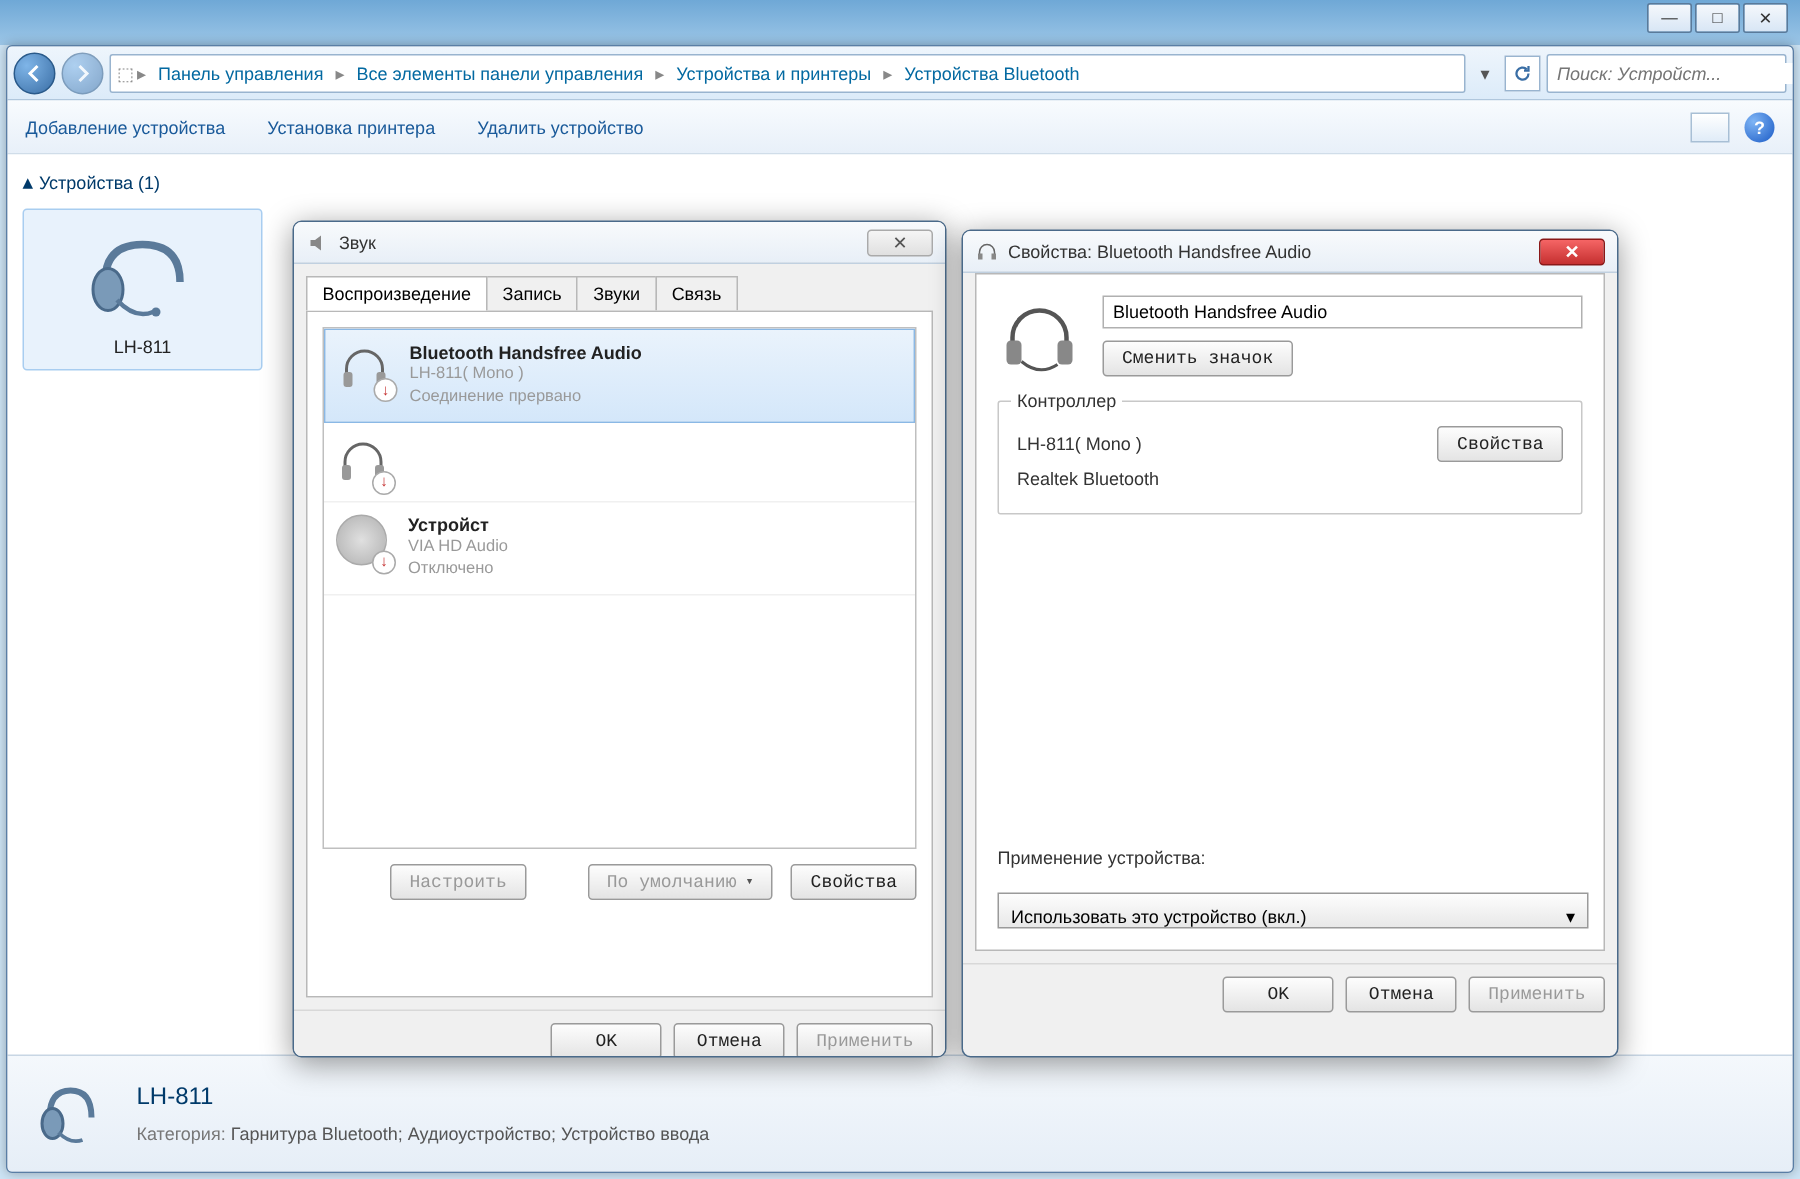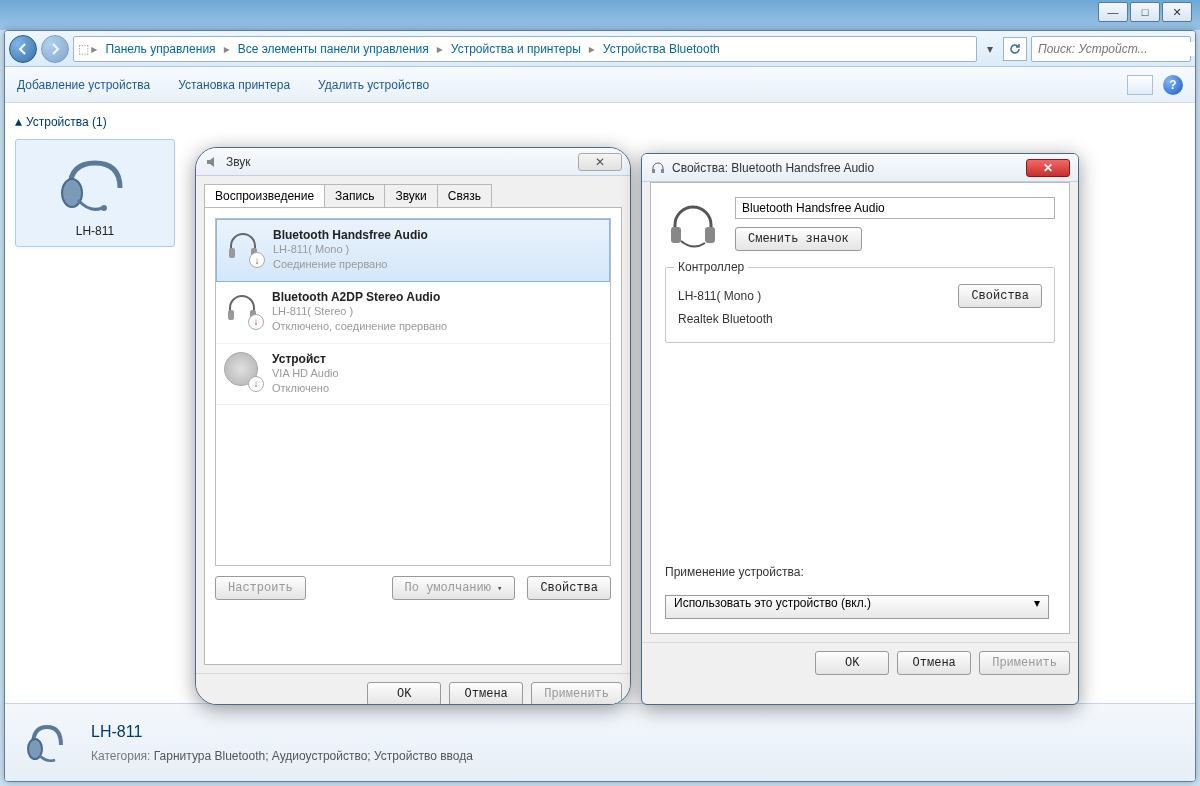--- a/index.html
+++ b/index.html
@@ -52,55 +52,55 @@
 
 
 .dialog { position: absolute; background: #f0f0f0; border: 1px solid #4a6a8a; border-radius: 6px; box-shadow: 0 4px 20px rgba(0,0,0,0.4); overflow: hidden; }
 .dialog-title { height: 28px; background: linear-gradient(#f8fafc,#e8eff7); border-bottom: 1px solid #c0d0e0; display: flex; align-items: center; padding: 0 8px; gap: 6px; color: #333; }
 .dialog-title .icon { width: 16px; height: 16px; display: flex; align-items: center; justify-content: center; font-size: 12px; }
 .dialog-close { margin-left: auto; width: 44px; height: 18px; border-radius: 3px; display: flex; align-items: center; justify-content: center; cursor: pointer; }
 .dialog-close.std { background: linear-gradient(#f5f5f5,#e0e0e0); border: 1px solid #aaa; color: #555; }
 .dialog-close.red { background: linear-gradient(#f56565,#c53030); border: 1px solid #8a1818; color: #fff; font-weight: bold; }
 
 
-.sound-dialog { left: 190px; top: 116px; width: 436px; height: 558px; border-radius: 22px; }
+.sound-dialog { left: 190px; top: 116px; width: 436px; height: 558px; }
 .tabs { display: flex; margin: 8px 8px 0; }
 .tab { padding: 4px 10px; background: #f0f0f0; border: 1px solid #b8b8b8; border-bottom: none; margin-right: -1px; cursor: pointer; position: relative; }
 .tab.active { background: #fff; z-index: 2; }
 .tab-content { margin: 0 8px 8px; background: #fff; border: 1px solid #b8b8b8; padding: 10px; height: 458px; position: relative; }
 .instruct { color: #333; margin-bottom: 10px; line-height: 1.4; }
 .device-list { border: 1px solid #bfbfbf; height: 348px; overflow: auto; background: #fff; }
 .audio-dev { display: flex; align-items: flex-start; gap: 12px; padding: 8px; border-bottom: 1px solid #f0f0f0; cursor: pointer; }
 .audio-dev.selected { background: linear-gradient(#eaf3fc,#d4e7fa); border: 1px solid #8ab8e5; }
 .audio-icon { width: 36px; height: 36px; position: relative; }
 .audio-icon .badge { position: absolute; right: -4px; bottom: -4px; width: 16px; height: 16px; border-radius: 50%; background: #fff; border: 1px solid #aaa; display: flex; align-items: center; justify-content: center; font-size: 10px; }
 .badge.down { color: #c53030; }
 .audio-dev .name { font-weight: 600; color: #222; }
 .audio-dev .sub { color: #999; font-size: 11px; line-height: 1.4; }
-.tab-btns { display: flex; gap: 12px; margin-top: 10px; justify-content: flex-start; }
+.tab-btns { display: flex; gap: 12px; margin-top: 10px; justify-content: flex-start; margin-left: 45px; }
 .tab-btns .spacer { flex: 1; }
 .dlg-bottom { padding: 8px; display: flex; justify-content: flex-end; gap: 8px; background: #f0f0f0; border-top: 1px solid #d8d8d8; }
 .btn { min-width: 74px; height: 24px; padding: 0 12px; background: linear-gradient(#fdfdfd,#e4e4e4); border: 1px solid #9a9a9a; border-radius: 3px; cursor: pointer; color: #222; display: inline-flex; align-items: center; justify-content: center; font-family: Liberation Mono, monospace; }
 .btn:disabled, .btn.disabled { color: #999; cursor: default; }
 .btn.split::after { content: "▾"; margin-left: 6px; font-size: 9px; color: #555; }
 
 
 .props-dialog { left: 636px; top: 122px; width: 438px; height: 552px; }
 .props-tabs { display: flex; margin: 8px 8px 0; }
 .props-content { margin: 0 8px 8px; background: #fff; border: 1px solid #b8b8b8; padding: 14px; height: 452px; position: relative; }
 .props-head { display: flex; align-items: flex-start; gap: 14px; margin-bottom: 10px; }
 .props-head-icon { width: 56px; height: 56px; }
 .props-head-right { flex: 1; }
 .name-input { width: 100%; height: 22px; border: 1px solid #b0b0b0; padding: 2px 6px; background: #fff; margin-bottom: 8px; }
 .fieldset { border: 1px solid #c8c8c8; border-radius: 2px; padding: 12px; margin-top: 14px; position: relative; }
 .fieldset .legend { position: absolute; top: -8px; left: 8px; background: #fff; padding: 0 4px; color: #333; }
 .ctrl-row { display: flex; align-items: center; margin: 4px 0; }
 .ctrl-row .label { flex: 1; color: #333; }
 .usage-label { color: #333; margin-bottom: 6px; position: absolute; bottom: 48px; }
-.usage-select { position: absolute; bottom: 14px; left: 14px; right: 20px; height: 24px; border: 1px solid #9a9a9a; background: linear-gradient(#fdfdfd,#e8e8e8); padding: 0 8px; display: flex; align-items: flex-start; justify-content: space-between; cursor: pointer; }
+.usage-select { position: absolute; bottom: 14px; left: 14px; right: 10px; height: 24px; border: 1px solid #9a9a9a; background: linear-gradient(#fdfdfd,#e8e8e8); padding: 0 8px; display: flex; align-items: flex-end; justify-content: space-between; cursor: pointer; }
 
 
 .hp-svg path, .hp-svg circle { stroke: #666; stroke-width: 2; fill: none; }
 .speaker-svg { background: radial-gradient(circle, #e0e0e0, #b0b0b0); border-radius: 50%; }
 
 </style>
 </head>
 <body>
 
 <div class="top-strip">
@@ -231,25 +231,20 @@
         </div>
         <div class="audio-dev">
           <div class="audio-icon">
             <svg class="hp-svg" viewBox="0 0 36 36">
                 <path d="M6 22v-4a12 12 0 0 1 24 0v4"></path>
                 <rect x="4" y="20" width="6" height="10" rx="2" fill="#999" stroke="none"></rect>
                 <rect x="26" y="20" width="6" height="10" rx="2" fill="#999" stroke="none"></rect>
               </svg>
             <div class="badge down">↓</div>
           </div>
-          <div>
-            <div class="name">Bluetooth A2DP Stereo Audio</div>
-            <div class="sub">LH-811( Stereo )</div>
-            <div class="sub">Отключено, соединение прервано</div>
-          </div>
         </div>
         <div class="audio-dev">
           <div class="audio-icon">
             <div class="speaker-svg" style="width:34px;height:34px;border:1px solid #aaa"></div>
             <div class="badge down">↓</div>
           </div>
           <div>
             <div class="name">Устройст</div>
             <div class="sub">VIA HD Audio</div>
             <div class="sub">Отключено</div>

